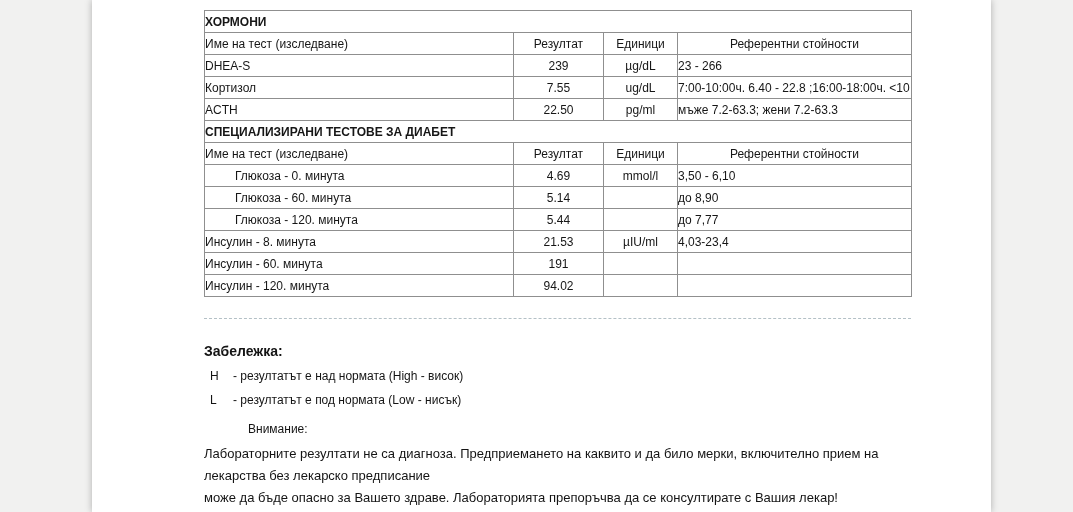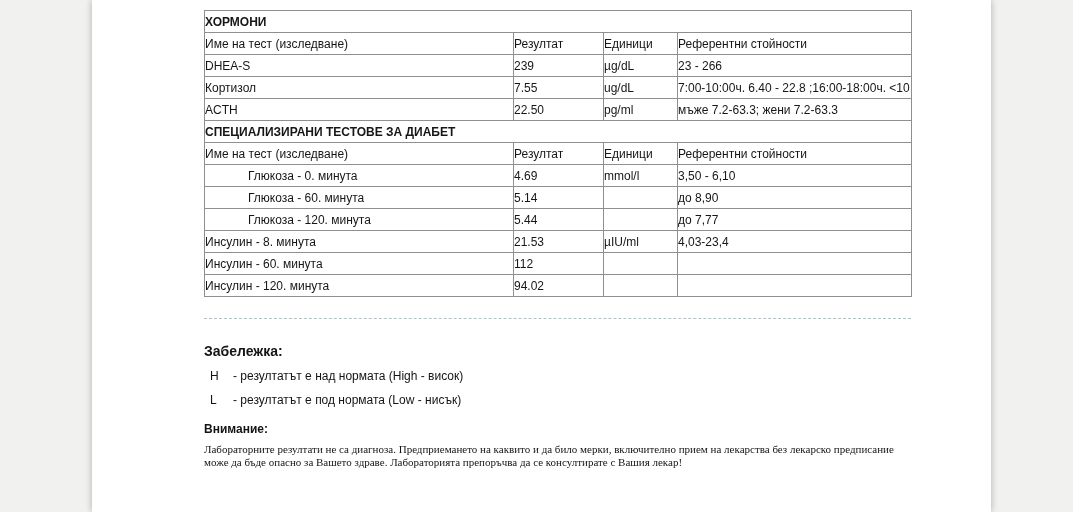--- a/index.html
+++ b/index.html
@@ -27,36 +27,36 @@
   }
   table.lab.merge-up{margin-top:-1px;}
   table.lab td{
     border:1px solid #8f8f8f;
     height:21px;padding:0 0;
     vertical-align:middle;
     overflow:hidden;white-space:nowrap;
   }
   td.section-title{font-weight:bold;padding-left:9px;}
   td.h-name{padding-left:9px;text-align:left;margin-top:7px;}
-  td.h-center{text-align:left;}
+  td.h-center{text-align:center;}
   td.c-name{padding-left:10px;}
-  td.c-name.indent{padding-left:43px;}
-  td.c-result{text-align:left;padding-right:5px;}
-  td.c-units{padding-left:16px;}
+  td.c-name.indent{padding-left:30px;}
+  td.c-result{text-align:center;padding-right:5px;}
+  td.c-units{padding-left:16px;text-align:center;}
   td.c-ref{padding-left:6px;}
   .divider{
     border-top:1px dashed #b4c0c6;
     margin-top:21px;height:0;
   }
   .notes-title{font-weight:bold;font-size:14px;margin-top:24px;}
   .note-row{display:flex;margin-top:10px;font-size:12px;align-items:baseline;}
   .note-letter{margin-left:6px;width:13px;flex:none;}
   .note-text{margin-left:10px;}
-  .warning-title{font-weight:bold;font-size:12px;margin-top:15px;}
-  .warning-line{font-size:11px;line-height:13px;font-family:Liberation Serif, serif;}
+  .warning-title{font-weight:normal;font-size:12px;margin-top:15px;margin-left:44px;}
+  .warning-line{font-size:13px;line-height:22px;}
   .warning-body{margin-top:7px;}
 </style>
 </head>
 <body>
 
 <div class="paper">
   <div class="content">
 
     <table class="lab">
       <colgroup>
@@ -132,21 +132,21 @@
             <td class="c-ref">до 7,77</td>
           </tr>
           <tr>
             <td class="c-name">Инсулин - 8. минута</td>
             <td class="c-result">21.53</td>
             <td class="c-units">µIU/ml</td>
             <td class="c-ref">4,03-23,4</td>
           </tr>
           <tr>
             <td class="c-name">Инсулин - 60. минута</td>
-            <td class="c-result">112</td>
+            <td class="c-result">191</td>
             <td class="c-units"></td>
             <td class="c-ref"></td>
           </tr>
           <tr>
             <td class="c-name">Инсулин - 120. минута</td>
             <td class="c-result">94.02</td>
             <td class="c-units"></td>
             <td class="c-ref"></td>
           </tr>
         </tbody>

